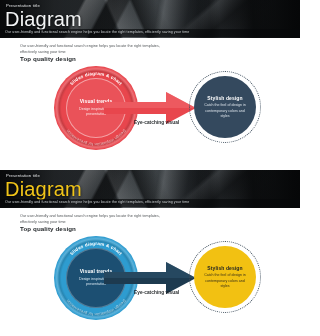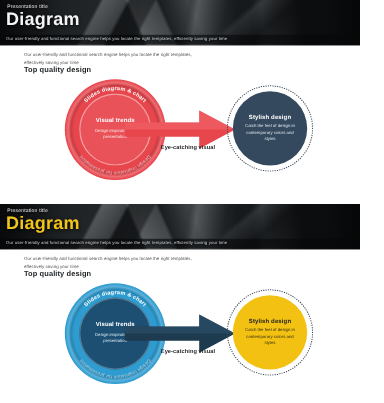--- a/index.html
+++ b/index.html
@@ -38,21 +38,21 @@
     position: absolute; inset: 0;
     background: linear-gradient(90deg, rgba(5,6,7,0.92) 0%, rgba(5,6,7,0.55) 16%, rgba(5,6,7,0.10) 40%, rgba(5,6,7,0.30) 72%, rgba(5,6,7,0.90) 100%);
   }
   .kicker {
     position: absolute; left: 6px; top: 3px;
     font-size: 4.2px; letter-spacing: .15px; color: #e6e8ea;
     text-shadow: 0 0 2px rgba(0,0,0,.9);
   }
   .title {
     position: absolute; left: 5px; top: 9px;
-    font-size: 15px; font-weight: 700; letter-spacing: .2px;
+    font-size: 20px; font-weight: 400; letter-spacing: .2px;
     line-height: 1; color: #f2f4f5;
     text-shadow: 0 1px 3px rgba(0,0,0,.85);
   }
   .slide-2 .title { color: #f0c419; }
   .subbar {
     position: absolute; left: 0; top: 29px; width: 300px; height: 8px;
     background: rgba(6,8,10,0.62);
   }
   .subbar-txt {
     position: absolute; left: 5px; top: 30.2px;

